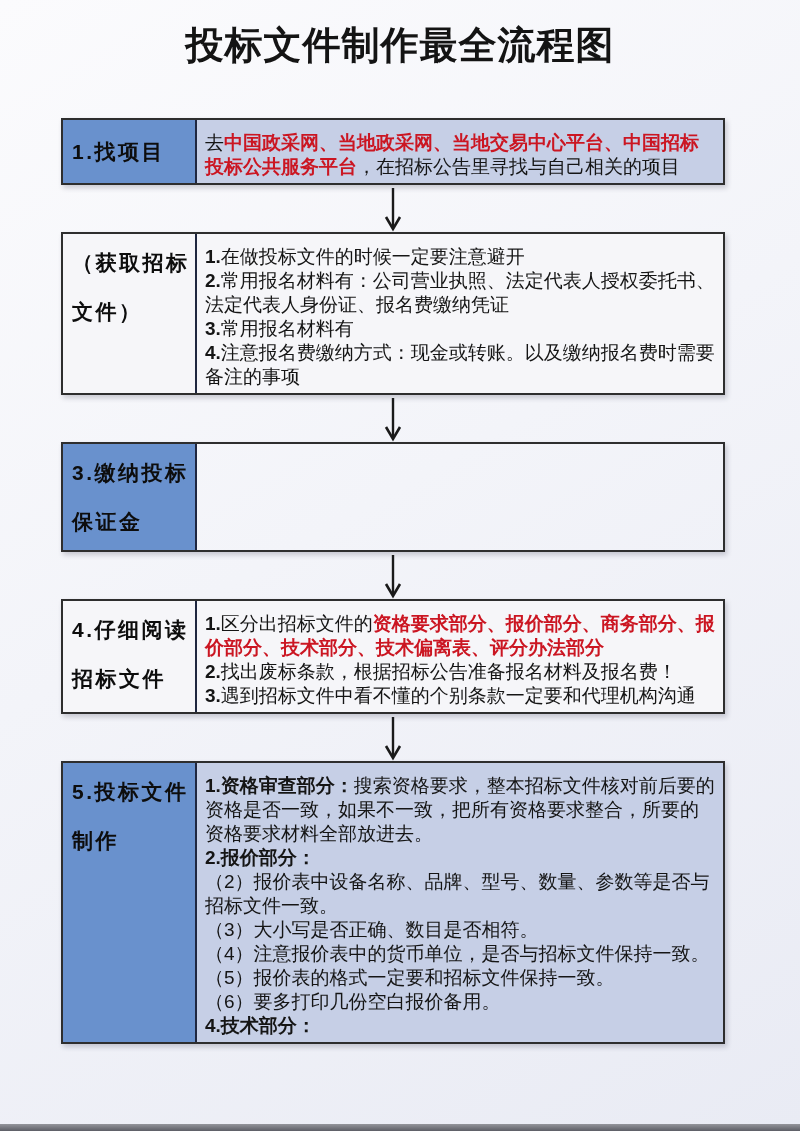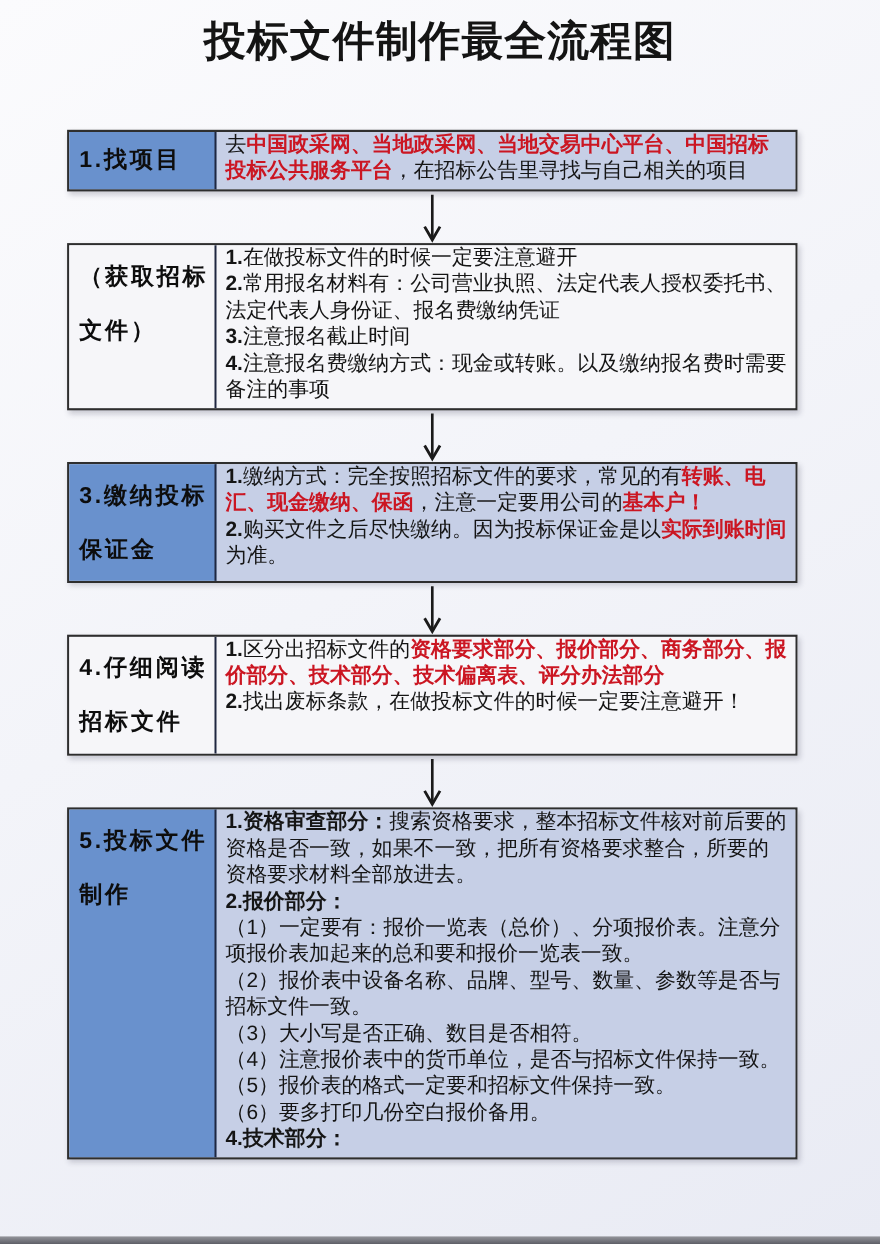--- a/index.html
+++ b/index.html
@@ -7,21 +7,21 @@
     width:800px;height:1131px;
     font-family:"Liberation Sans",sans-serif;
     overflow:hidden;
   }
   .canvas{
     position:relative;width:800px;height:1131px;
     background:linear-gradient(150deg,#fbfbfd 0%,#f3f4f9 45%,#e9ebf4 100%);
     overflow:hidden;
   }
   .title{
-    margin:12px;height:78px;box-sizing:border-box;
+    margin:0;padding-top:20px;height:78px;box-sizing:border-box;
     text-align:center;
     font-family:"DejaVu Serif","Liberation Serif",serif;
     font-weight:bold;font-size:38px;letter-spacing:1px;color:#141414;
   }
   .flow{
     position:absolute;left:61px;top:118px;width:664px;
   }
   .step{
     display:flex;box-sizing:border-box;width:664px;
     border:2px solid #2e2e2e;
@@ -36,21 +36,21 @@
     border-right:2px solid #1f2740;
     padding:4px 3px 4px 9px;
     font-weight:bold;font-size:21px;color:#0d0d0d;
     letter-spacing:2.5px;
   }
   .label-line{line-height:49px;white-space:nowrap;}
   .step-1 .label{display:flex;align-items:center;}
   .step-1 .label .label-line{line-height:24px;}
   .content{
     flex:1;box-sizing:border-box;
-    padding:0 7px 4px 8px;
+    padding:11px 7px 4px 8px;
     font-size:19px;line-height:24px;color:#151515;
   }
   .content p{margin:0;}
   .seg-red{color:#cb1622;}
   .seg-bold{font-weight:bold;}
   .arrow-gap{
     height:47px;display:flex;align-items:center;justify-content:center;
   }
   .bottom-bar{
     position:absolute;left:0;bottom:0;width:800px;height:7px;
@@ -78,71 +78,67 @@
         </svg>
       </div>
       <div class="step white step-2">
         <div class="label">
           <div class="label-line">（获取招标</div>
           <div class="label-line">文件）</div>
         </div>
         <div class="content">
           <p><span class="seg-bold">1.</span><span>在做投标文件的时候一定要注意避开</span></p>
           <p><span class="seg-bold">2.</span><span>常用报名材料有：公司营业执照、法定代表人授权委托书、法定代表人身份证、报名费缴纳凭证</span></p>
-          <p><span class="seg-bold">3.</span><span>注意报名截止时间</span></p>
+          <p><span class="seg-bold">3.</span><span>常用报名材料有</span></p>
           <p><span class="seg-bold">4.</span><span>注意报名费缴纳方式：现金或转账。以及缴纳报名费时需要备注的事项</span></p>
         </div>
       </div>
       <div class="arrow-gap">
         <svg width="22" height="46" viewBox="0 0 22 46">
           <line x1="11" y1="2" x2="11" y2="41" stroke="#1a1a1a" stroke-width="2.4"></line>
           <polyline points="4,31 11,43 18,31" fill="none" stroke="#1a1a1a" stroke-width="2.6"></polyline>
         </svg>
       </div>
       <div class="step blue step-3">
         <div class="label">
           <div class="label-line">3.缴纳投标</div>
           <div class="label-line">保证金</div>
-        </div>
-        <div class="content">
-          <p><span class="seg-bold">1.</span><span>缴纳方式：完全按照招标文件的要求，常见的有</span><span class="seg-red seg-bold">转账、电汇、现金缴纳、保函</span><span>，注意一定要用公司的</span><span class="seg-red seg-bold">基本户！</span></p>
-          <p><span class="seg-bold">2.</span><span>购买文件之后尽快缴纳。因为投标保证金是以</span><span class="seg-red seg-bold">实际到账时间</span><span>为准。</span></p>
         </div>
       </div>
       <div class="arrow-gap">
         <svg width="22" height="46" viewBox="0 0 22 46">
           <line x1="11" y1="2" x2="11" y2="41" stroke="#1a1a1a" stroke-width="2.4"></line>
           <polyline points="4,31 11,43 18,31" fill="none" stroke="#1a1a1a" stroke-width="2.6"></polyline>
         </svg>
       </div>
       <div class="step white step-4">
         <div class="label">
           <div class="label-line">4.仔细阅读</div>
           <div class="label-line">招标文件</div>
         </div>
         <div class="content">
           <p><span class="seg-bold">1.</span><span>区分出招标文件的</span><span class="seg-red seg-bold">资格要求部分、报价部分、商务部分、报价部分、技术部分、技术偏离表、评分办法部分</span></p>
-          <p><span class="seg-bold">2.</span><span>找出废标条款，在做投标文件的时候一定要注意避开！</span></p>
+          <p><span class="seg-bold">2.</span><span>找出废标条款，根据招标公告准备报名材料及报名费！</span></p>
+          <p><span class="seg-bold">3.</span><span>遇到招标文件中看不懂的个别条款一定要和代理机构沟通</span></p>
         </div>
       </div>
       <div class="arrow-gap">
         <svg width="22" height="46" viewBox="0 0 22 46">
           <line x1="11" y1="2" x2="11" y2="41" stroke="#1a1a1a" stroke-width="2.4"></line>
           <polyline points="4,31 11,43 18,31" fill="none" stroke="#1a1a1a" stroke-width="2.6"></polyline>
         </svg>
       </div>
       <div class="step blue step-5">
         <div class="label">
           <div class="label-line">5.投标文件</div>
           <div class="label-line">制作</div>
         </div>
         <div class="content">
           <p><span class="seg-bold">1.资格审查部分：</span><span>搜索资格要求，整本招标文件核对前后要的资格是否一致，如果不一致，把所有资格要求整合，所要的资格要求材料全部放进去。</span></p>
           <p><span class="seg-bold">2.报价部分：</span></p>
-          <p><span>（1）一定要有：报价一览表（总价）、分项报价表。注意分项报价表加起来的总和要和报价一览表一致。</span></p>
           <p><span>（2）报价表中设备名称、品牌、型号、数量、参数等是否与招标文件一致。</span></p>
           <p><span>（3）大小写是否正确、数目是否相符。</span></p>
           <p><span>（4）注意报价表中的货币单位，是否与招标文件保持一致。</span></p>
           <p><span>（5）报价表的格式一定要和招标文件保持一致。</span></p>
           <p><span>（6）要多打印几份空白报价备用。</span></p>
           <p><span class="seg-bold">4.技术部分：</span></p>
         </div>
       </div>
     </div>
   <div class="bottom-bar"></div>

